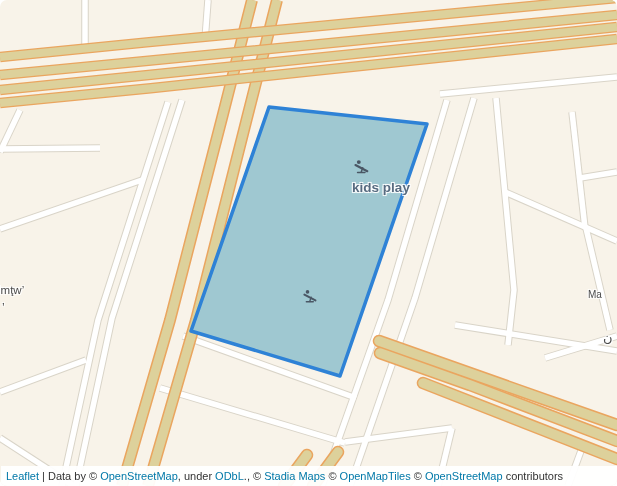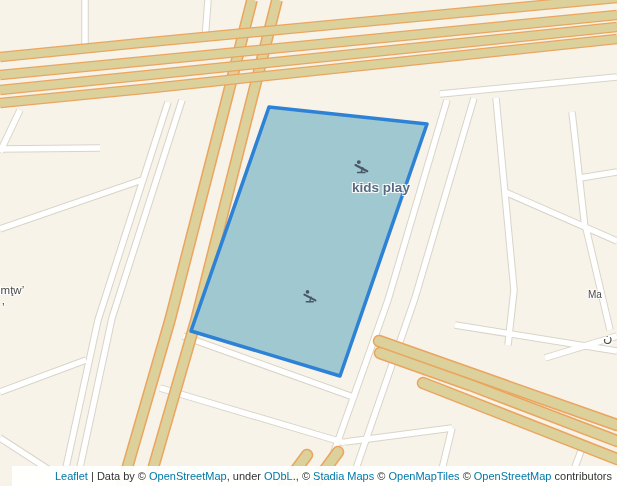--- a/index.html
+++ b/index.html
@@ -1,35 +1,36 @@
 <!DOCTYPE html>
 <html><head>
 <meta charset="utf-8">
 <style>
   html,body{margin:0;padding:0;background:#fff;}
   .viewport{
     position:relative;width:617px;height:486px;overflow:hidden;
     background:#f8f3e9;font-family:"Liberation Sans",sans-serif;
     cursor:grab;
+    border-radius:7px;
   }
   svg.roads{position:absolute;left:0;top:0;display:block;}
   .marker-layer,.label-layer{position:absolute;left:0;top:0;width:100%;height:100%;pointer-events:none;}
   .pg-icon{position:absolute;}
   .pg-icon circle{fill:#4a5765;stroke:none;}
   .pg-icon path{stroke:#4a5765;fill:none;stroke-linecap:round;}
   .map-label{
     position:absolute;white-space:nowrap;
     text-shadow:-1px -1px 0 rgba(255,255,255,.85),1px -1px 0 rgba(255,255,255,.85),
                 -1px 1px 0 rgba(255,255,255,.85),1px 1px 0 rgba(255,255,255,.85),
                 0 0 3px rgba(255,255,255,.9);
   }
   .attribution{
-    position:absolute;left:12px;right:0;bottom:0;height:20px;
+    position:absolute;left:1px;right:0;bottom:0;height:20px;
     background:rgba(255,255,255,0.94);
-    font-size:11px;line-height:20px;text-align:right;
+    font-size:11px;line-height:20px;text-align:left;
     padding:0 5px;color:#333;box-sizing:border-box;
   }
   .att-link{color:#0078a8;cursor:pointer;text-decoration:none;}
 </style>
 </head>
 <body>
 
 <div class="viewport">
   <svg class="roads" width="617" height="486" viewBox="0 0 617 486">
     <g id="road-groups">

